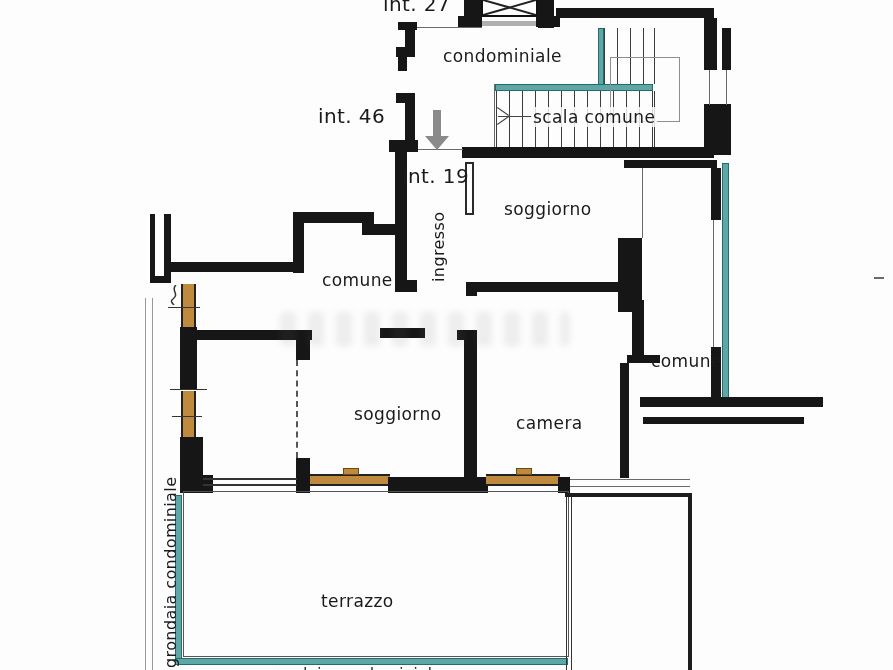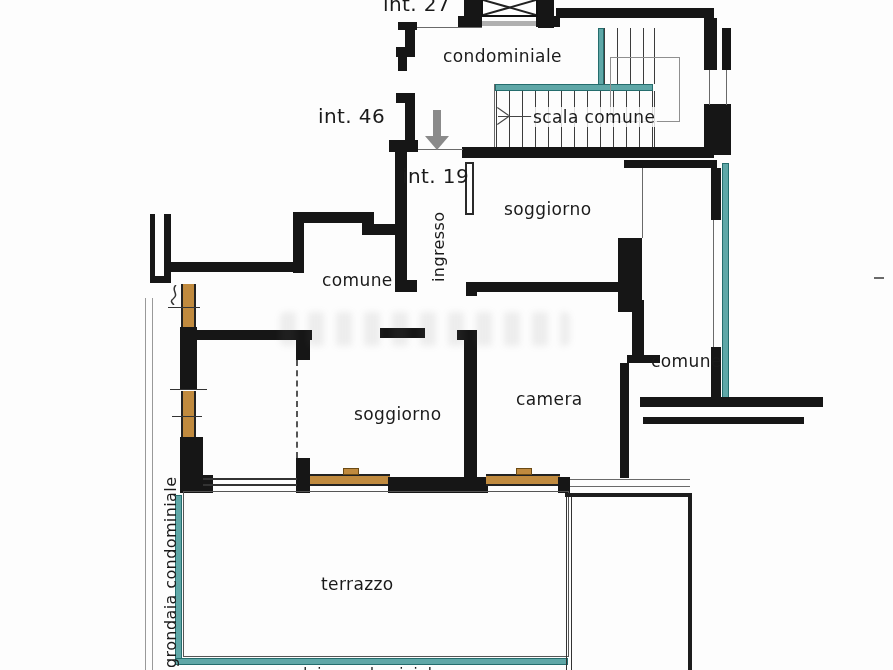--- a/index.html
+++ b/index.html
@@ -153,20 +153,20 @@
   <div class="lbl big" style="left:383px;top:-8px">int. 27</div>
   <div class="lbl" style="left:443px;top:46px">condominiale</div>
   <div class="lbl big" style="left:318px;top:104px">int. 46</div>
   <div class="lbl halo" style="left:531px;top:107px">scala comune</div>
   <div class="lbl big" style="left:402px;top:164px">int. 19</div>
   <div class="lbl vert" style="left:429px;top:282px;font-size:16px">ingresso</div>
   <div class="lbl" style="left:504px;top:199px">soggiorno</div>
   <div class="lbl" style="left:322px;top:270px">comune</div>
   <div class="lbl" style="left:651px;top:351px">comune</div>
   <div class="lbl" style="left:354px;top:404px">soggiorno</div>
-  <div class="lbl" style="left:516px;top:389px">camera</div>
-  <div class="lbl" style="left:321px;top:574px">terrazzo</div>
+  <div class="lbl" style="left:516px;top:413px">camera</div>
+  <div class="lbl" style="left:321px;top:591px">terrazzo</div>
   <div class="lbl vert" style="left:161px;top:668px;font-size:16px">grondaia condominiale</div>
   <div class="clip" style="left:262px;top:664px;width:260px;height:6px">
     <span class="lbl" style="position:static;font-size:15px">grondaia condominiale</span>
   </div>
 
 </div>
 
 </body></html>

